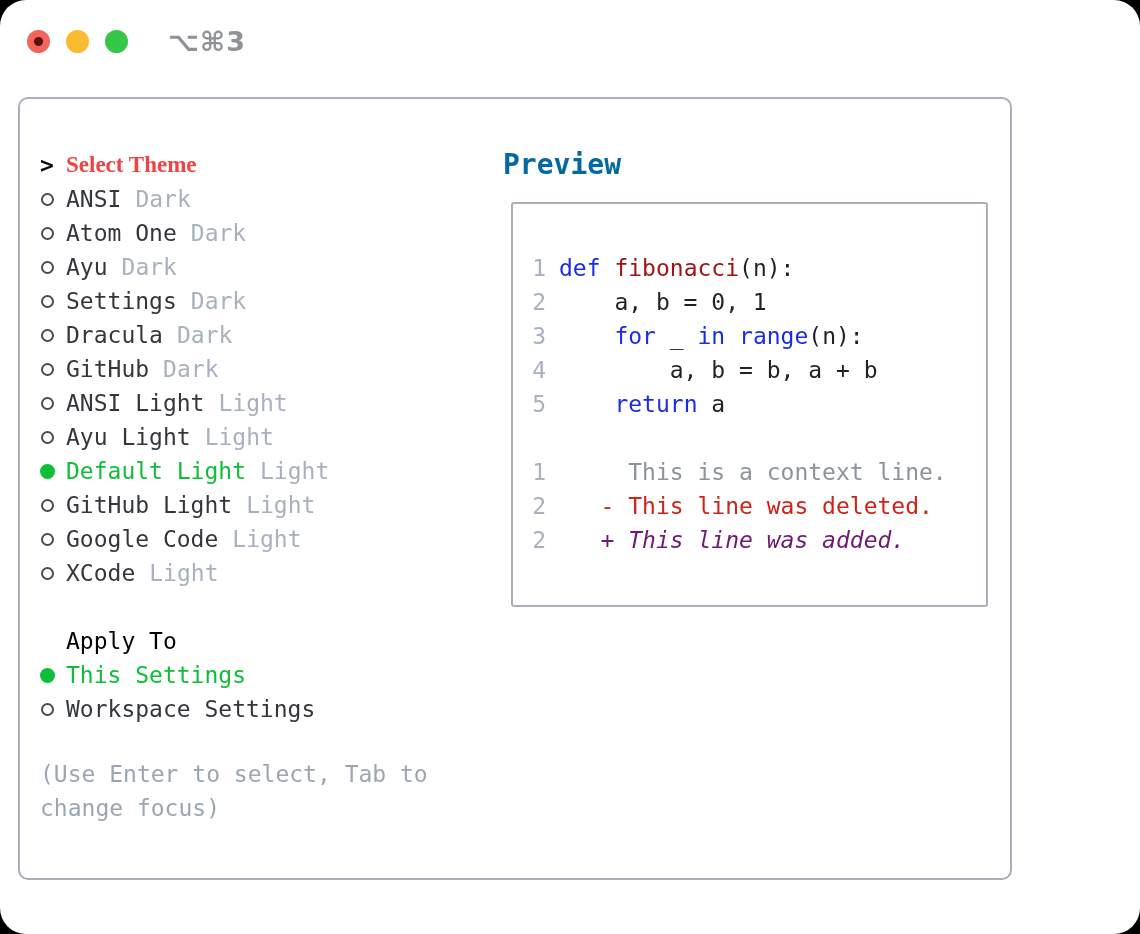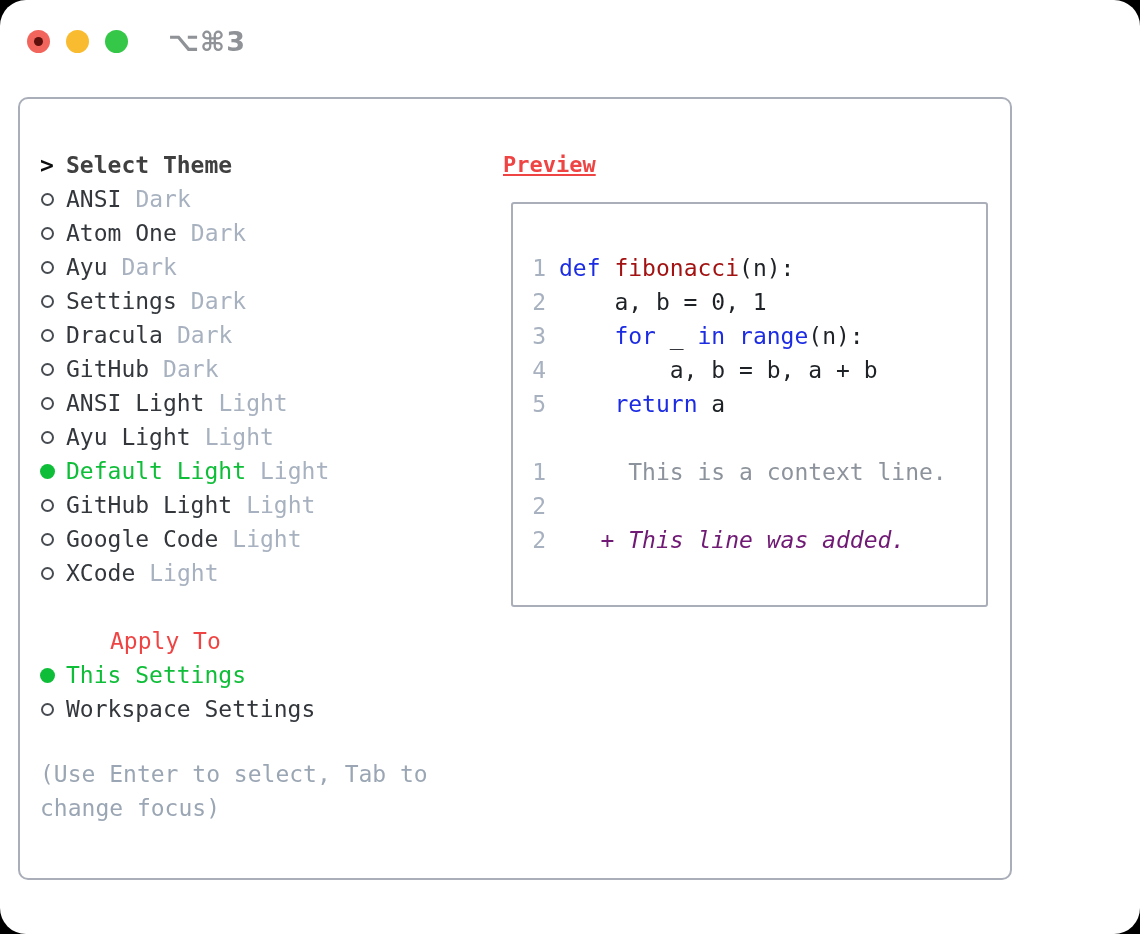--- a/index.html
+++ b/index.html
@@ -25,28 +25,28 @@
   
   .left{position:absolute;left:20px;top:49px;font-size:23px;line-height:34px;color:#33373C;}
   .row{display:flex;align-items:center;height:34px;white-space:pre;}
   .spacer{height:34px;}
   .marker{width:26px;flex:none;display:flex;align-items:center;}
   .gt{font-weight:bold;color:#0B0D0F;}
   .circle{width:13px;height:13px;border:2px solid #474C52;border-radius:50%;
           box-sizing:border-box;margin-left:1px;}
   .row.selected .circle{width:15px;height:15px;border:none;background:#0FBE38;margin-left:0;}
   .row.selected .name{color:#0FBE38;text-align:center;}
-  .hname{font-weight:bold;color:#404040;}
+  .hname{font-weight:bold;color:#ef4444;font-family:Liberation Serif, serif;}
   .name{color:#33373C;}
   .tag{color:#A7B1BF;margin-left:14px;}
-  .apply-label{color:#ef4444;margin-left:44px;}
+  .apply-label{color:#000000;}
   .hint{color:#9BA6B4;width:432px;margin-top:31px;font-size:23px;line-height:34px;}
   
   .ptitle{position:absolute;left:483px;top:49px;height:34px;line-height:34px;
-          font-size:22px;font-weight:bold;color:#ef4444;text-decoration:underline;}
+          font-size:28px;font-weight:bold;color:#0369a1;}
   .pbox{position:absolute;left:491px;top:103px;width:477px;height:405px;
         border:2px solid #A9AEB9;border-radius:3px;box-sizing:border-box;
         padding:47px 0 0 18px;overflow:hidden;}
   .pline{display:flex;height:34px;align-items:center;font-size:23px;line-height:34px;}
   .lnum{color:#A7B1BF;width:15px;flex:none;text-align:right;margin-right:13px;white-space:pre;}
   .code{white-space:pre;color:#1E2226;}
   .code .k{color:#1C2CE2;}
   .code .f{color:#A31212;}
   .code .p{color:#1E2226;}
   .code .ctx{color:#8D939C;}
@@ -132,20 +132,21 @@
           <div class="pline">
             <span class="lnum"></span>
             <span class="code"></span>
           </div>
           <div class="pline">
             <span class="lnum">1</span>
             <span class="code"><span class="ctx">     This is a context line.</span></span>
           </div>
           <div class="pline">
             <span class="lnum">2</span>
+            <span class="code"><span class="del">   - This line was deleted.</span></span>
           </div>
           <div class="pline">
             <span class="lnum">2</span>
             <span class="code"><span class="add">   + This line was added.</span></span>
           </div>
         </div>
     </div>
 
   </div>
 </div>

